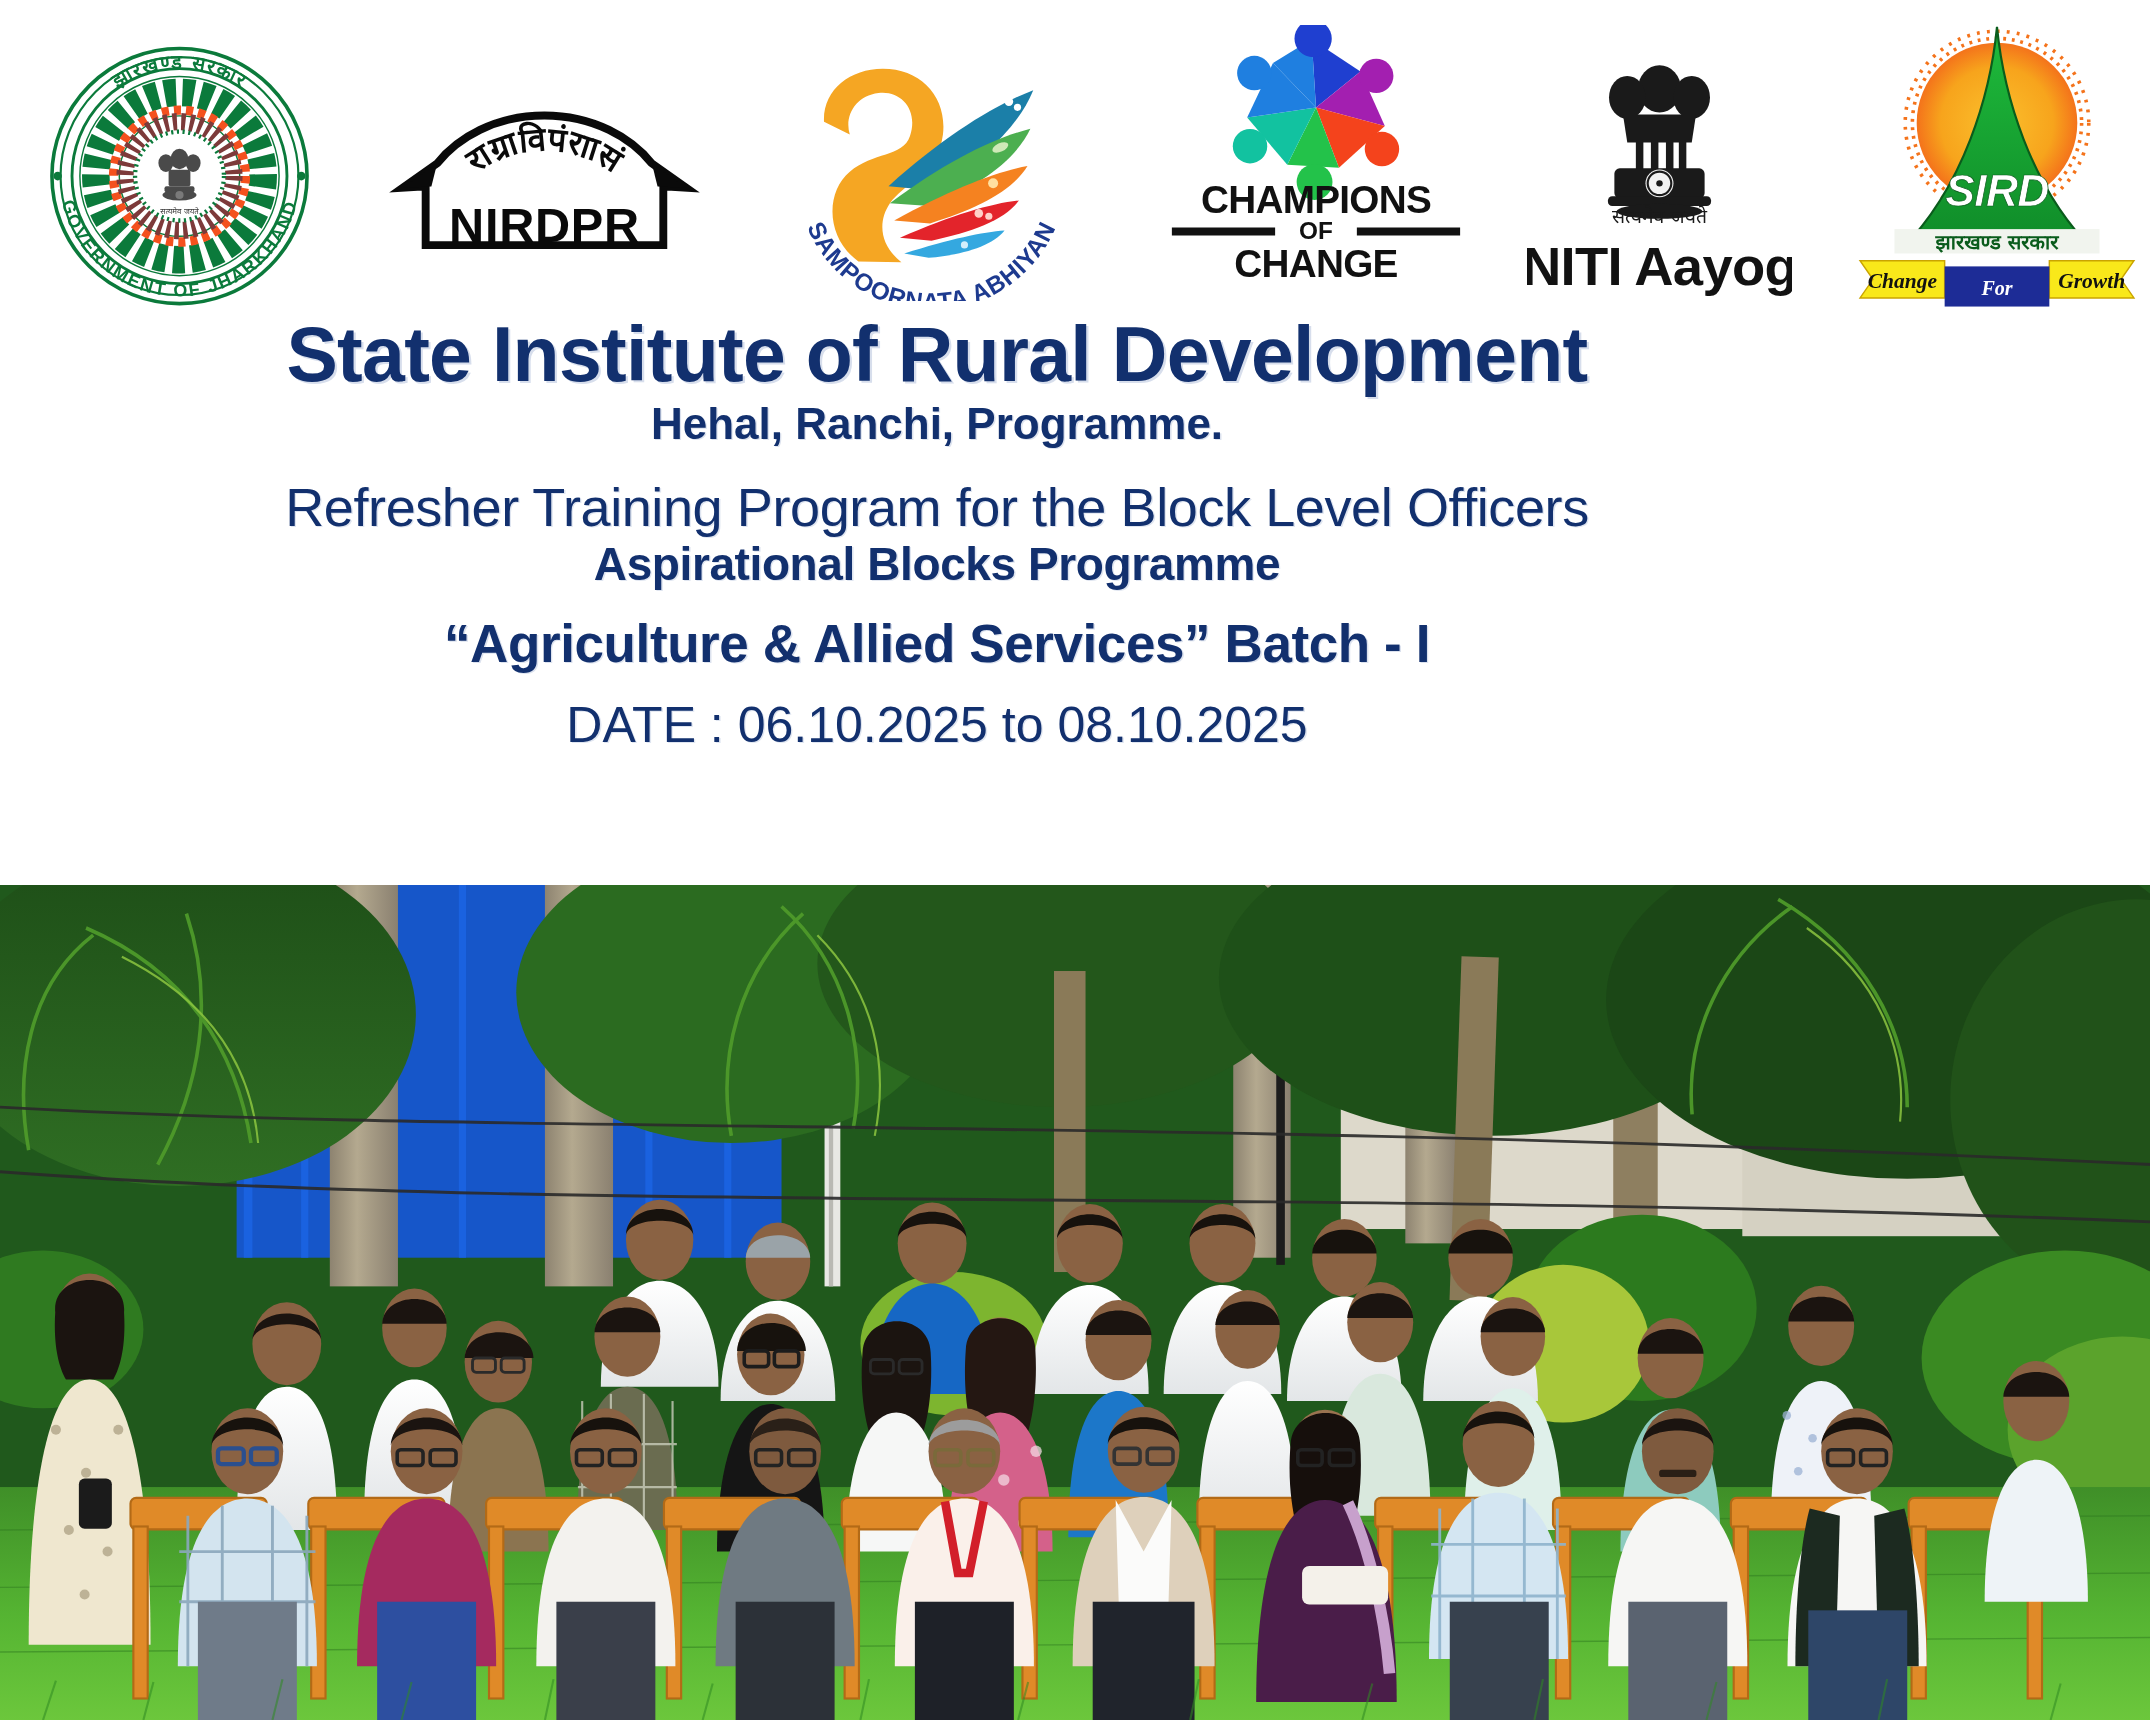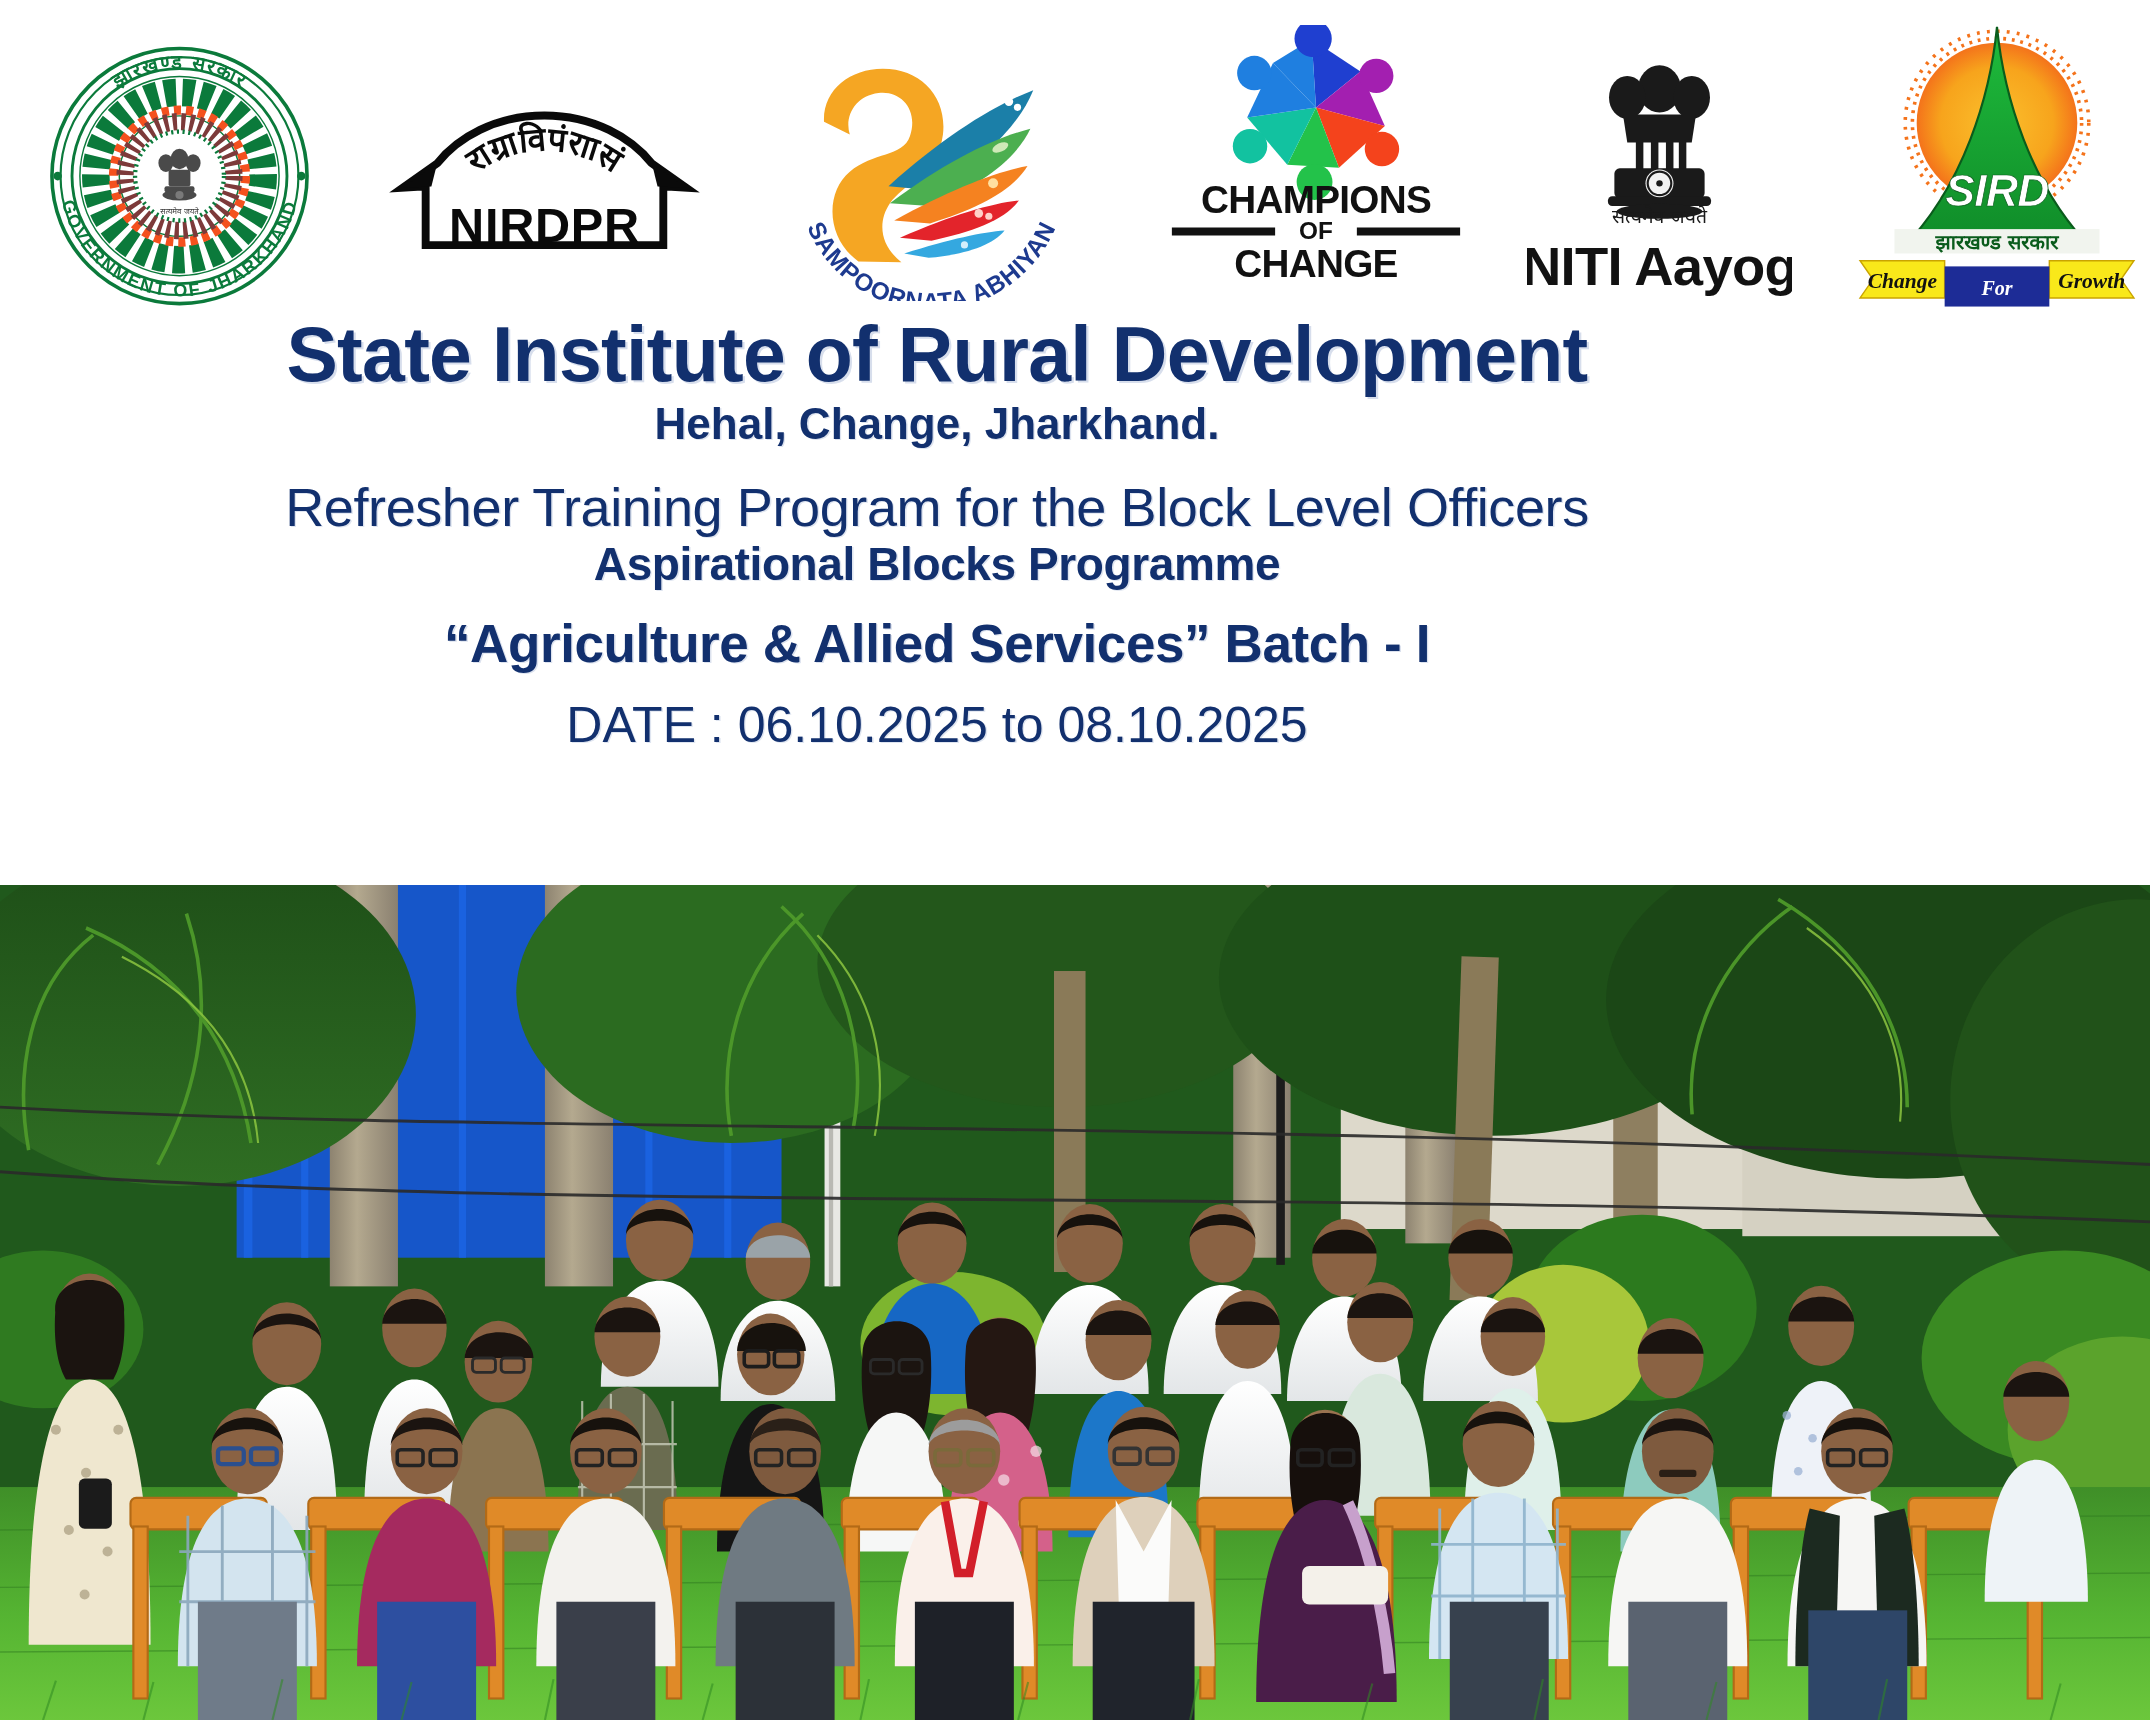--- a/index.html
+++ b/index.html
@@ -255,21 +255,21 @@
         <rect x="132" y="352" width="146" height="56" fill="#1d2c96"></rect>
         <text x="73" y="382" text-anchor="middle" font-size="30" font-weight="bold" font-style="italic" fill="#111111" font-family="'Liberation Serif', serif">Change</text>
         <text x="205" y="392" text-anchor="middle" font-size="28" font-weight="bold" font-style="italic" fill="#ffffff" font-family="'Liberation Serif', serif">For</text>
         <text x="337" y="382" text-anchor="middle" font-size="30" font-weight="bold" font-style="italic" fill="#111111" font-family="'Liberation Serif', serif">Growth</text>
       </svg>
     </div>
   </div>
 
   <div class="titles">
     <div class="t-inst">State Institute of Rural Development</div>
-    <div class="t-place">Hehal, Change, Jharkhand.</div>
+    <div class="t-place">Hehal, Ranchi, Programme.</div>
     <div class="t-prog">Refresher Training Program for the Block Level Officers</div>
     <div class="t-prog2">Aspirational Blocks Programme</div>
     <div class="t-batch">“Agriculture &amp; Allied Services” Batch - I</div>
     <div class="t-date">DATE :   06.10.2025 to 08.10.2025</div>
   </div>
 
   <div class="photo">
     <svg viewBox="0 0 3000 1165" preserveAspectRatio="none" xmlns="http://www.w3.org/2000/svg">
       <defs>
         <linearGradient id="grassG" x1="0" y1="0" x2="0" y2="1">

